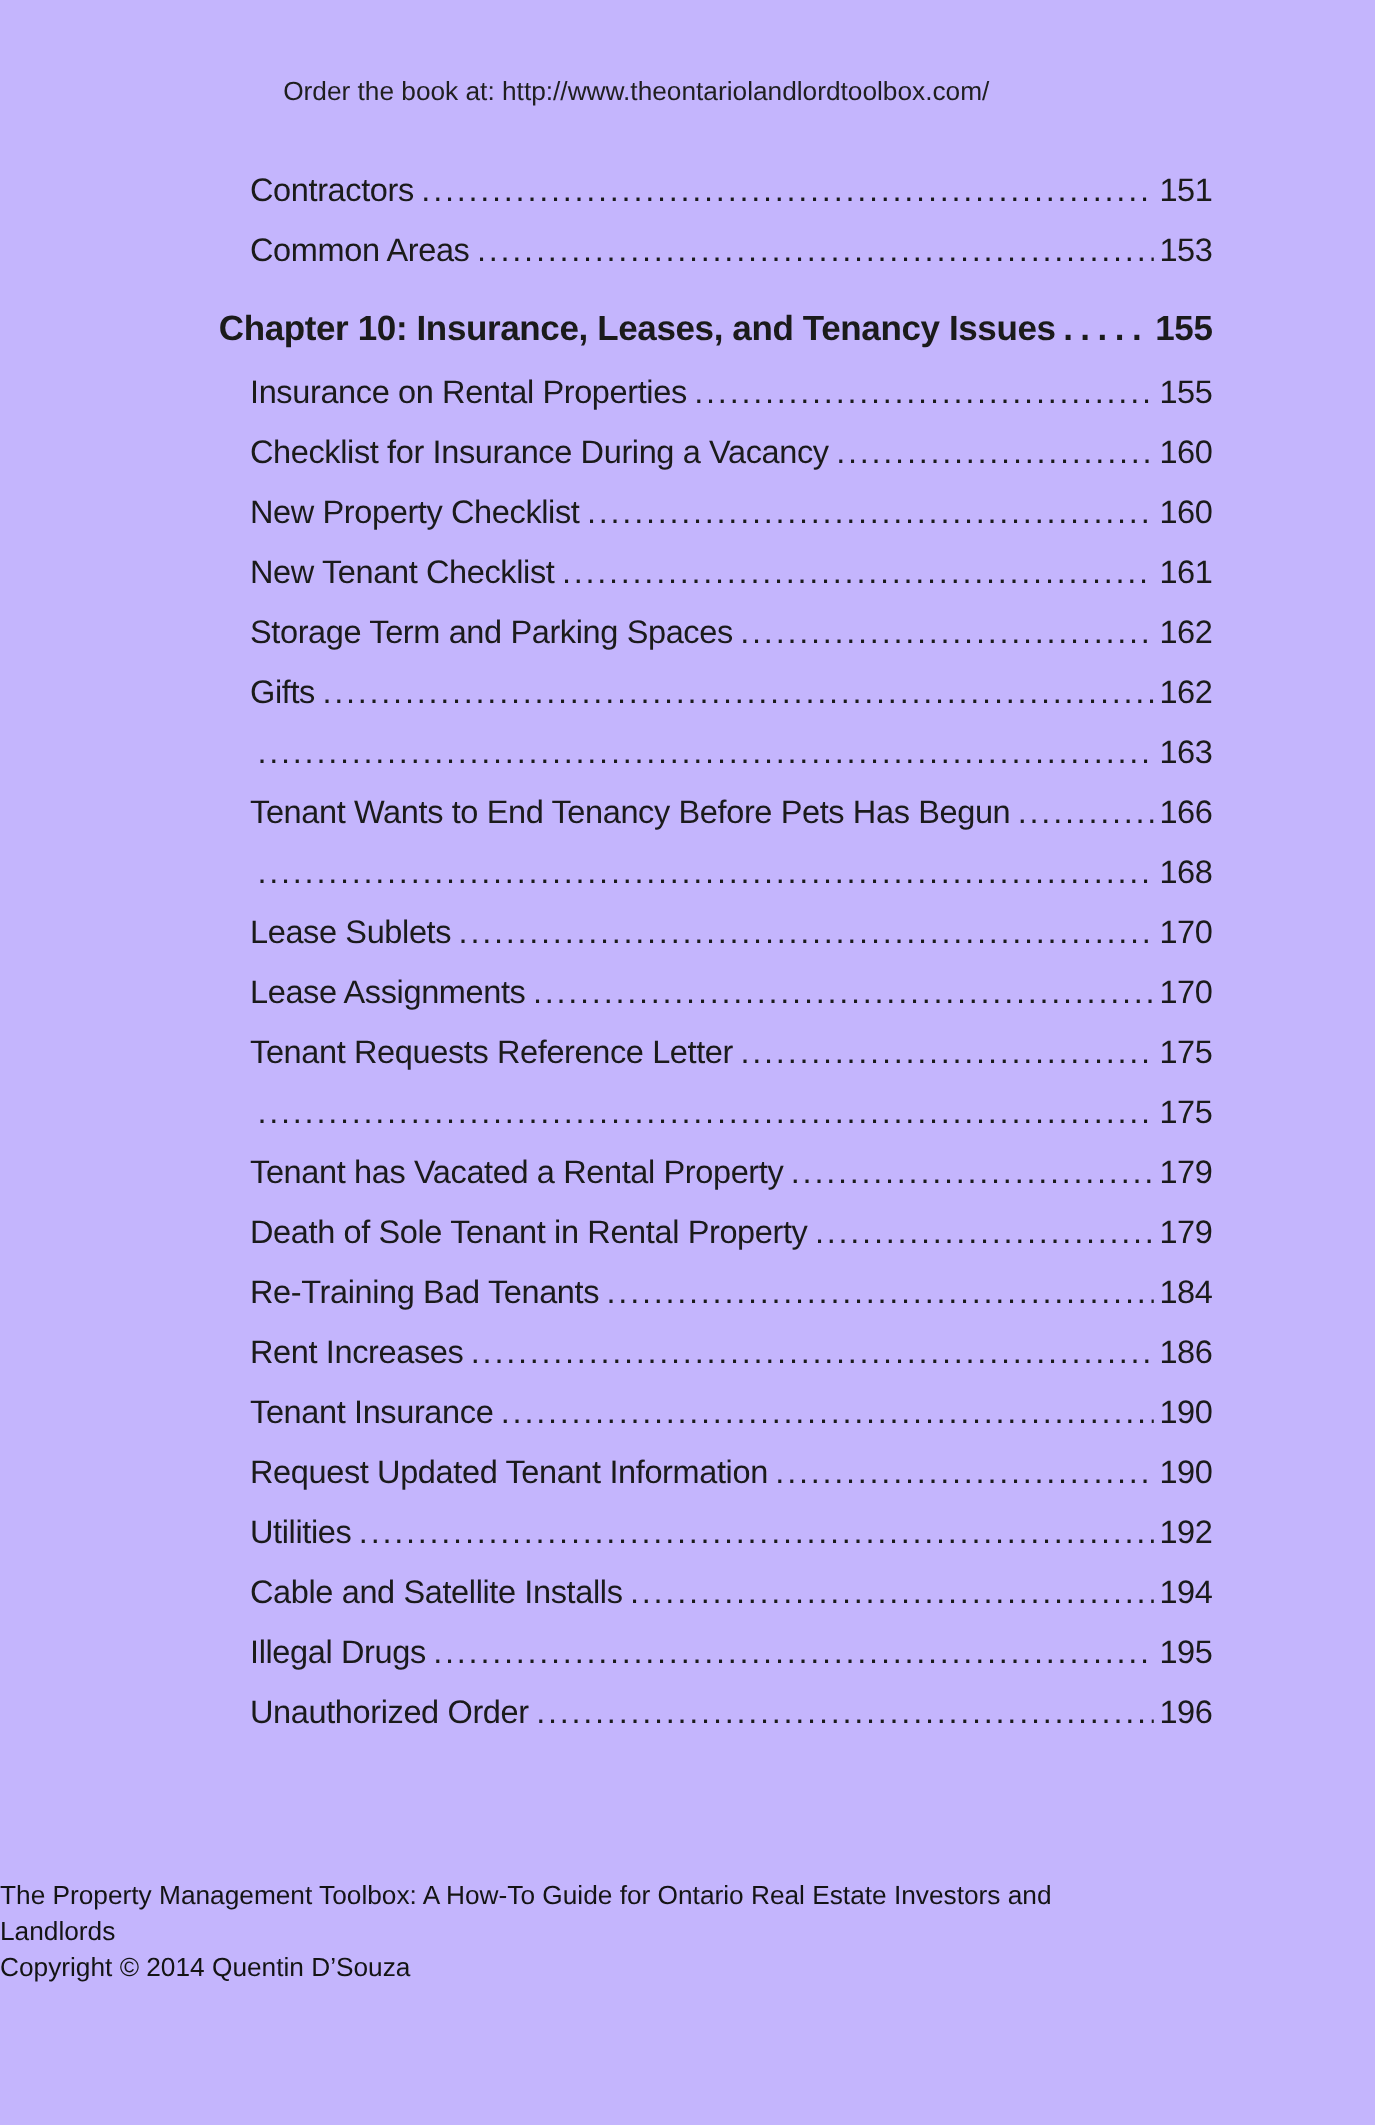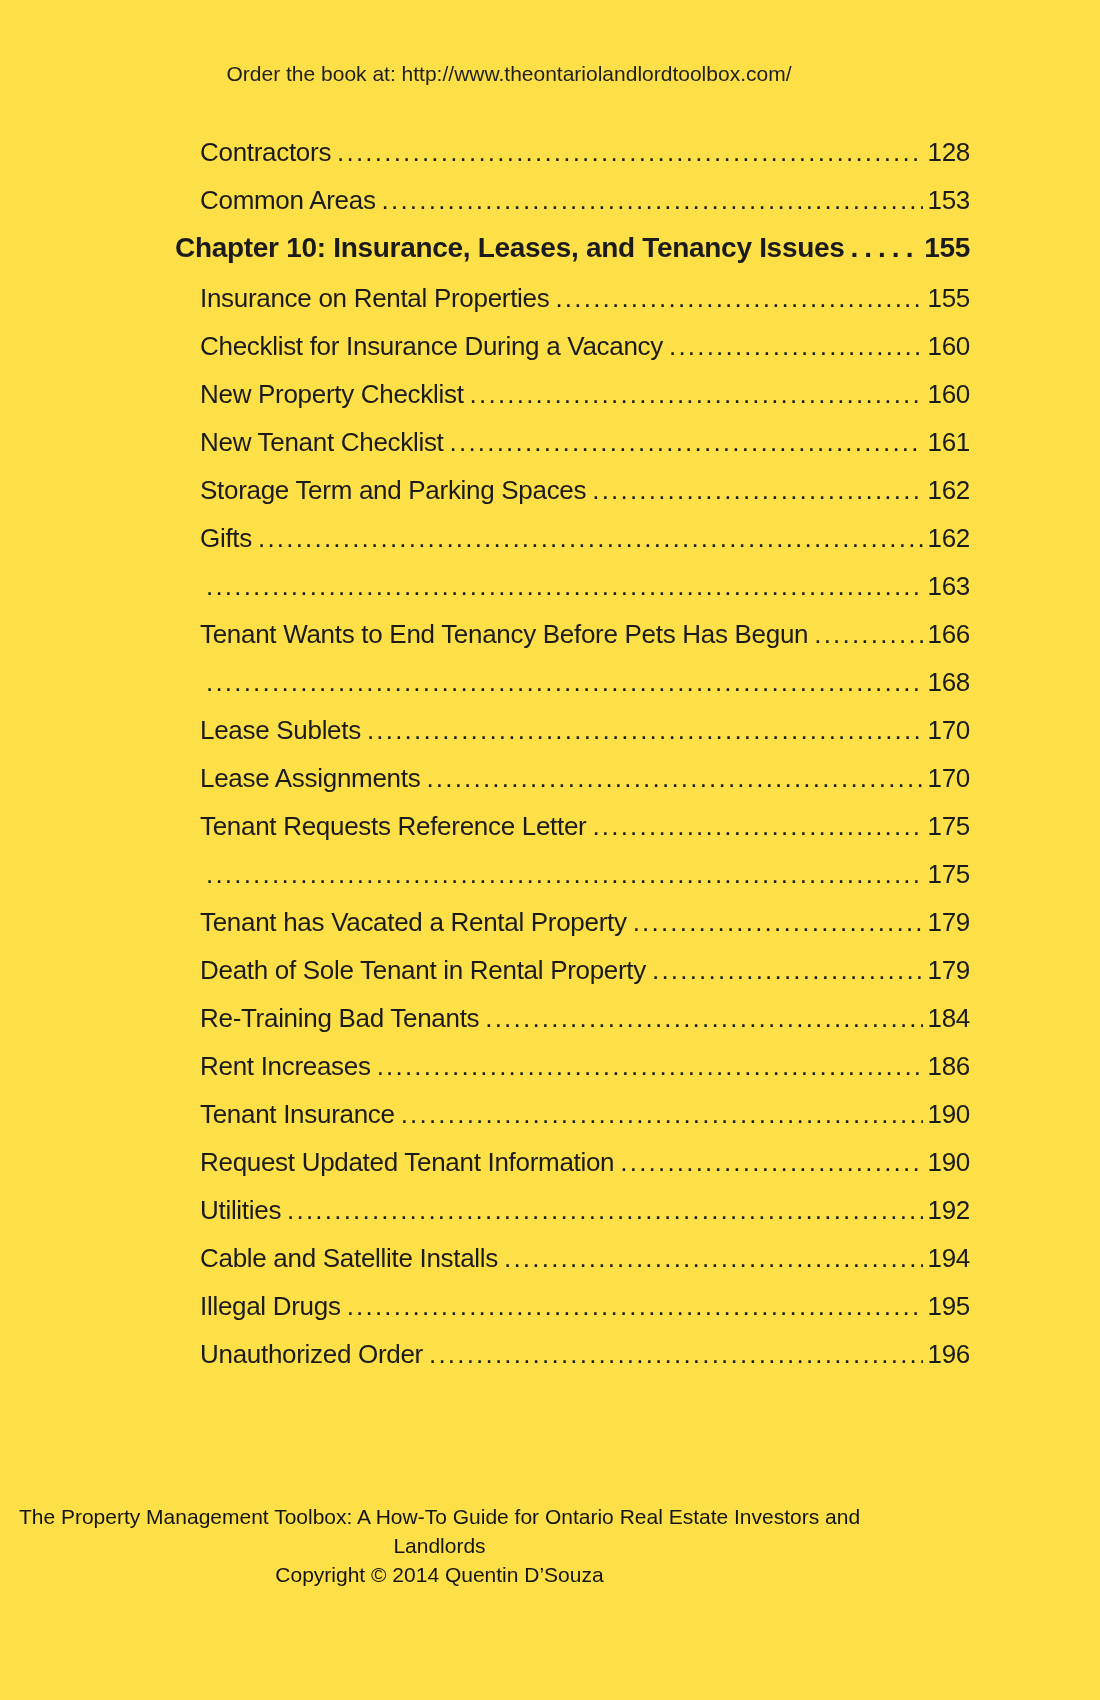--- a/index.html
+++ b/index.html
@@ -1,19 +1,19 @@
 <!DOCTYPE html>
 <html><head>
 <meta charset="utf-8">
 <style>
   html,body{margin:0;padding:0;background:#ffffff;}
   .page{
     position:relative;
     width:1100px;height:1700px;
-    background:#fde047;
+    background:#c4b5fd;
     font-family:"Liberation Sans", sans-serif;
     color:#1b1b1b;
     overflow:hidden;
   }
   .order-line{
     position:absolute;
     top:62px;left:0;width:1018px;
     text-align:center;
     font-size:21px;
     color:#1f1f1f;
@@ -29,20 +29,21 @@
     line-height:48px;
     font-size:26px;
     letter-spacing:-0.3px;
     white-space:nowrap;
   }
   .toc-row.sub{padding-left:25px;}
   .toc-row.chapter{
     font-weight:bold;
     font-size:28px;
     height:50px;
+    margin-top:15px;
     padding-left:0;
   }
   .toc-label{flex:0 0 auto;}
   .dots{
     flex:1 1 auto;
     overflow:hidden;
     white-space:nowrap;
     margin:0 5px 0 6px;
     min-width:0;
   }
@@ -53,38 +54,37 @@
     color:#1b1b1b;
   }
   .chapter .dots::after{
     letter-spacing:6px;
     font-weight:bold;
   }
   .toc-page{flex:0 0 auto;text-align:right;}
   .footer{
     position:absolute;
     top:1502px;left:0;width:879px;
-    text-align:center;
     font-size:21px;
     line-height:29px;
     color:#141414;
   }
 </style>
 </head>
 <body>
 
 <div class="page">
 
   <div class="order-line">Order the book at: http://www.theontariolandlordtoolbox.com/</div>
 
   <div class="toc">
     <div class="toc-row sub">
       <span class="toc-label">Contractors</span>
       <span class="dots"></span>
-      <span class="toc-page">128</span>
+      <span class="toc-page">151</span>
     </div>
 
     <div class="toc-row sub">
       <span class="toc-label">Common Areas</span>
       <span class="dots"></span>
       <span class="toc-page">153</span>
     </div>
 
     <div class="toc-row chapter">
       <span class="toc-label">Chapter 10: Insurance, Leases, and Tenancy Issues</span>

